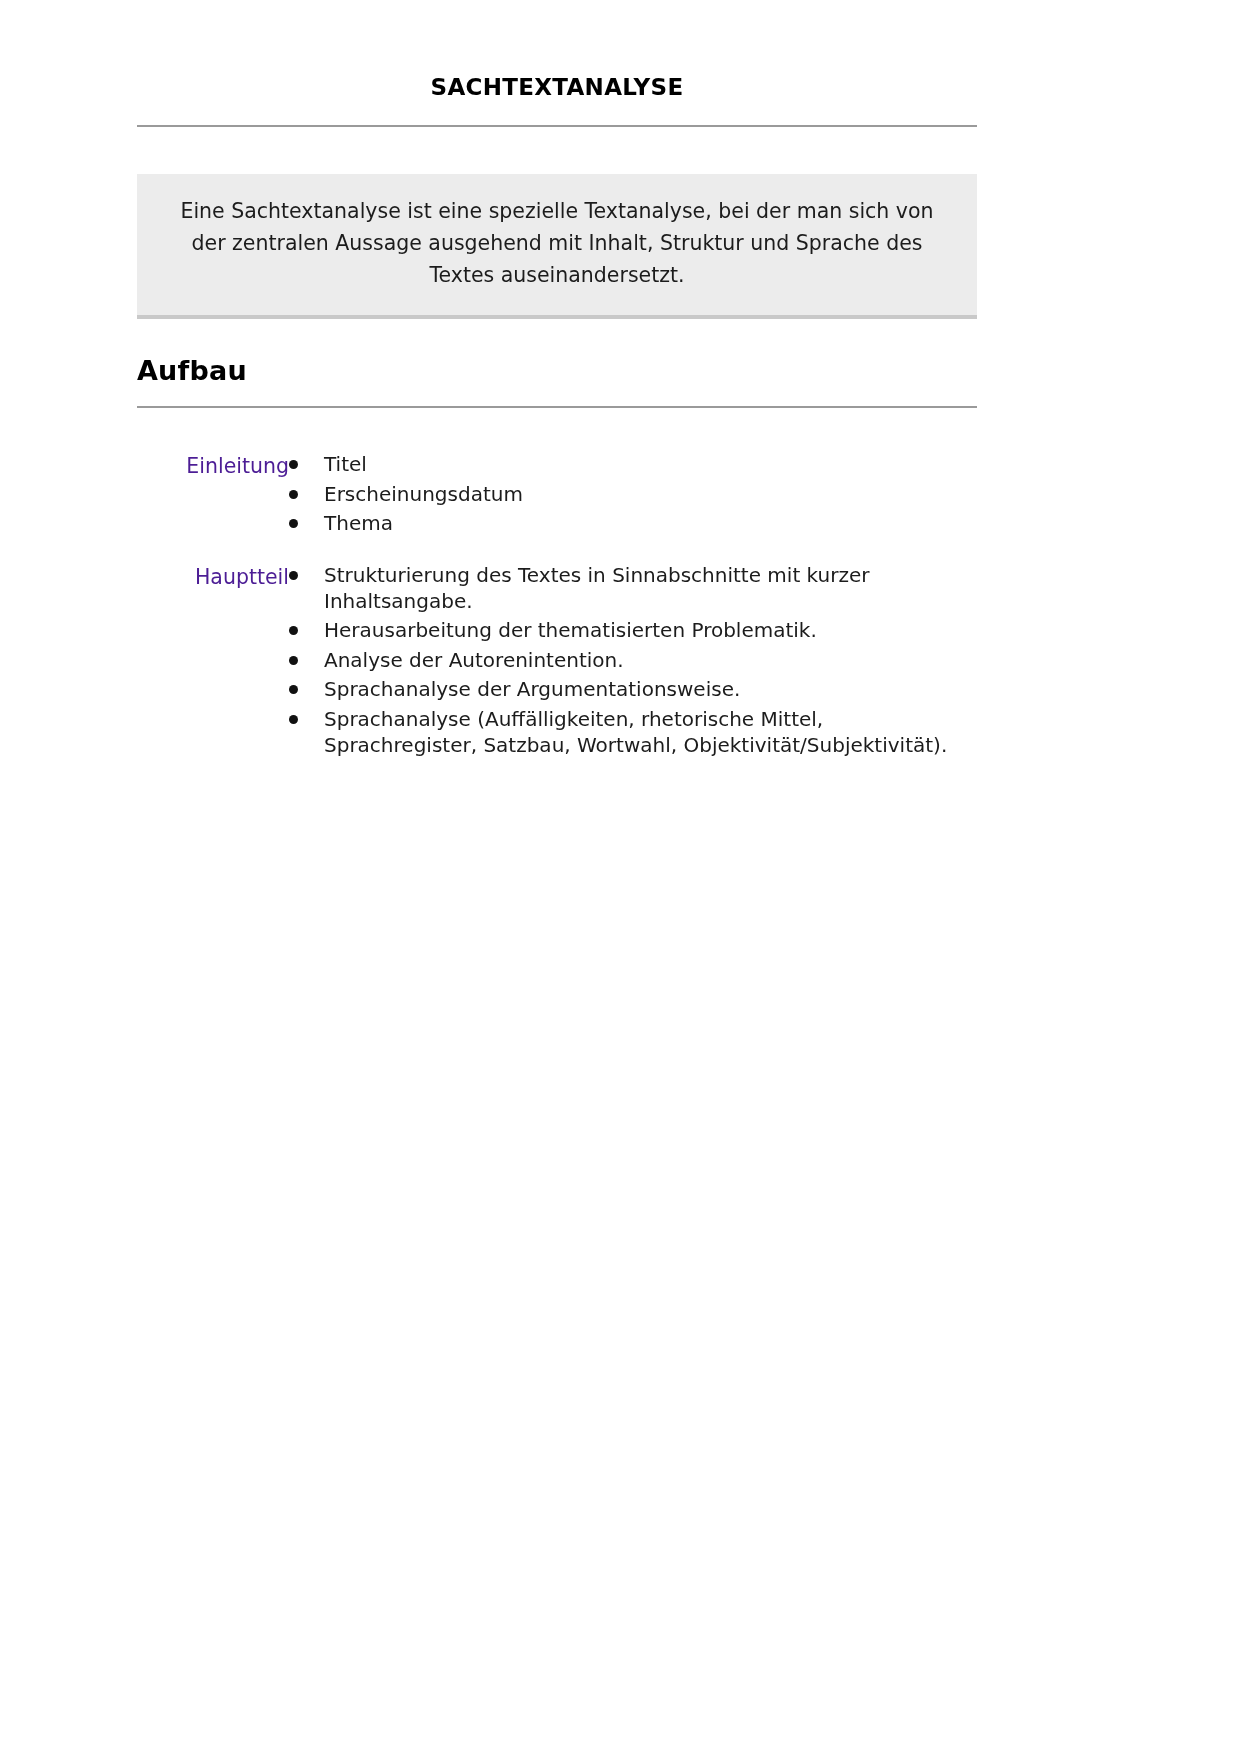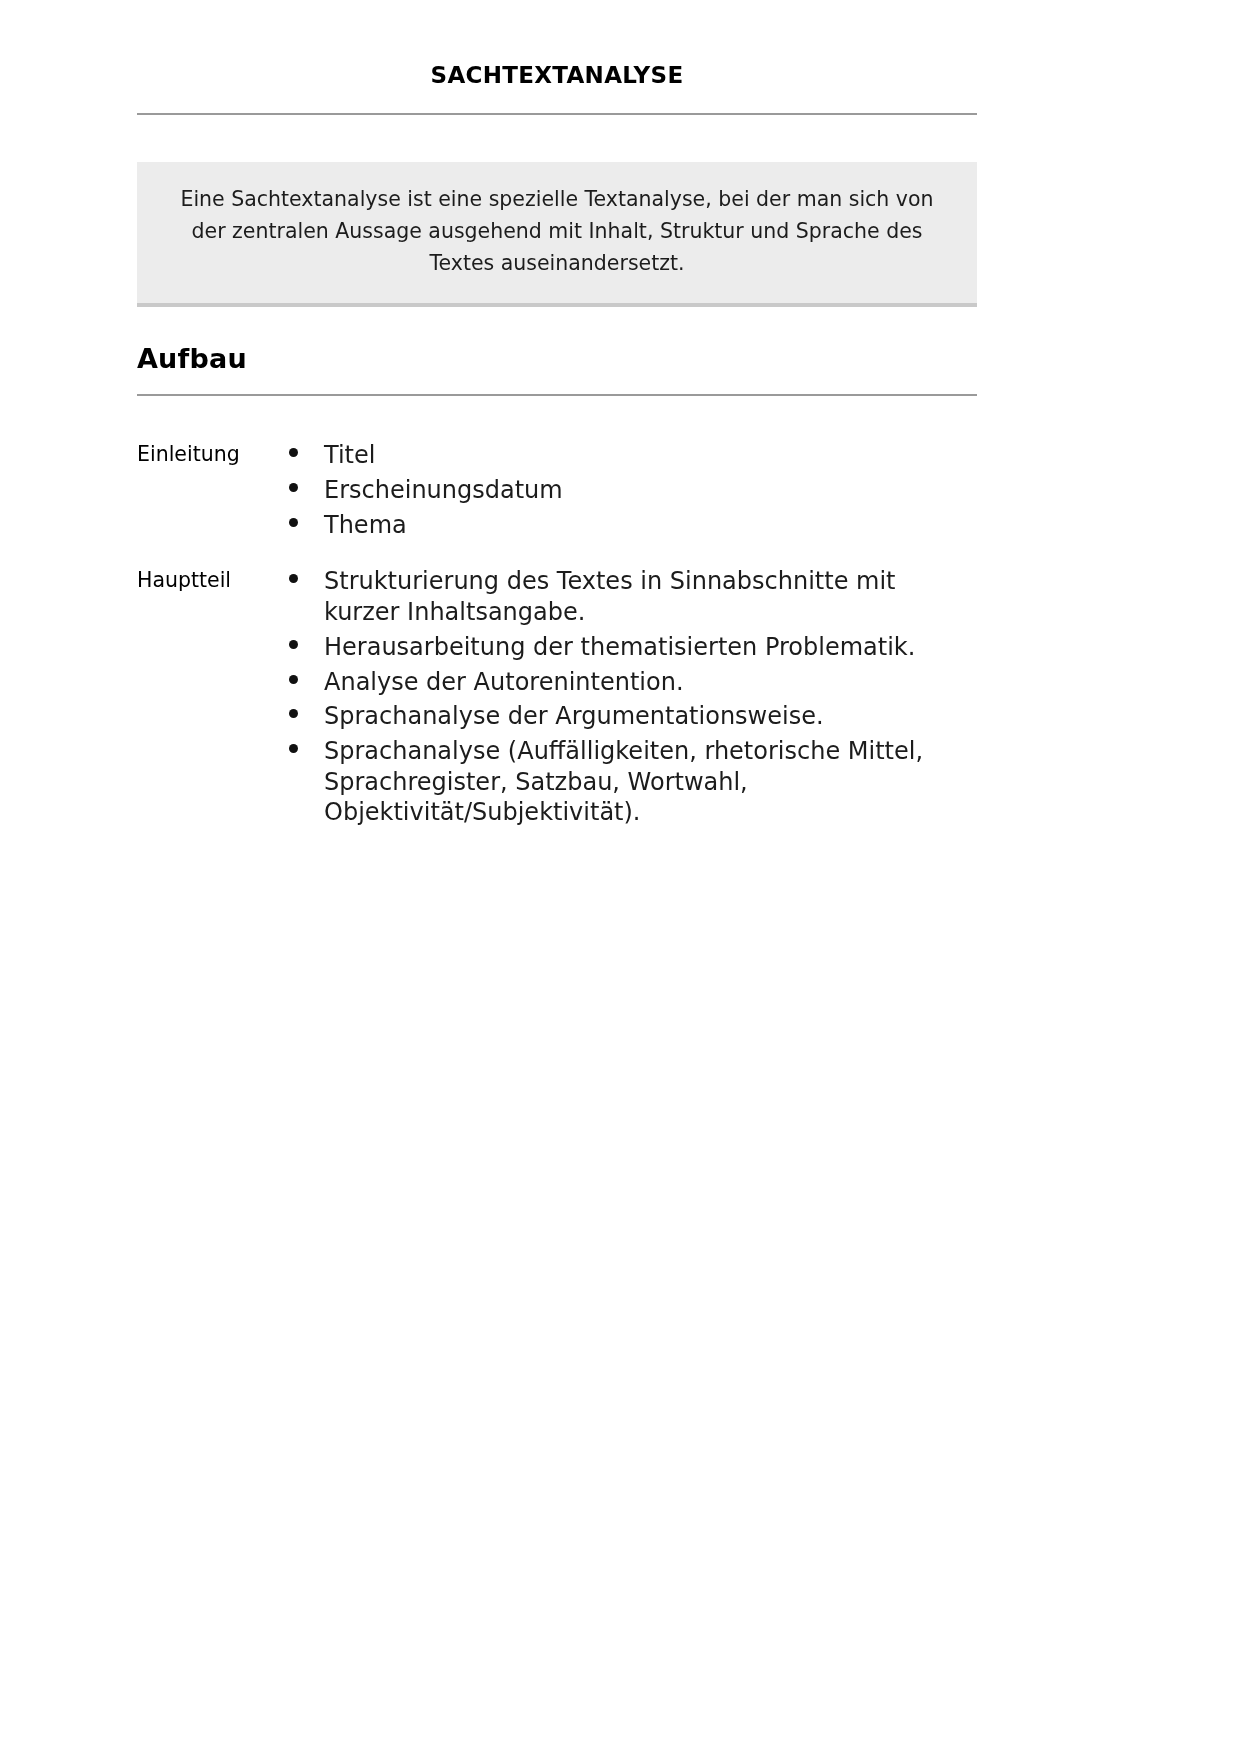--- a/index.html
+++ b/index.html
@@ -12,21 +12,21 @@
     height: 1754px;
     font-family: "DejaVu Sans", "Liberation Sans", sans-serif;
     color: #1a1a1a;
     position: relative;
     overflow: hidden;
   }
 
   .page {
     position: absolute;
     left: 0;
-    top: 0;
+    top: 12px;
     width: 1242px;
     height: 1691px;
     background: #ffffff;
   }
 
   .content {
     position: absolute;
     left: 137px;
     top: 0;
     width: 840px;
@@ -96,35 +96,36 @@
     align-items: flex-start;
     margin-bottom: 26px;
   }
   .struct-row:last-child { margin-bottom: 0; }
 
   .struct-label {
     width: 152px;
     flex: 0 0 152px;
     font-size: 20.5px;
     line-height: 1.28;
-    color: #000000;
+    color: #4c1d95;
     padding-top: 1px;
+    text-align: right;
   }
 
   .struct-list {
     margin: 0;
     padding: 0;
     list-style: none;
     flex: 1 1 auto;
   }
 
   .struct-item {
     display: flex;
     align-items: flex-start;
-    font-size: 24px;
+    font-size: 20px;
     line-height: 1.28;
     color: #1c1c1c;
     margin-bottom: 4px;
   }
   .struct-item:last-child { margin-bottom: 0; }
 
   .bullet-dot {
     flex: 0 0 auto;
     width: 9px;
     height: 9px;

